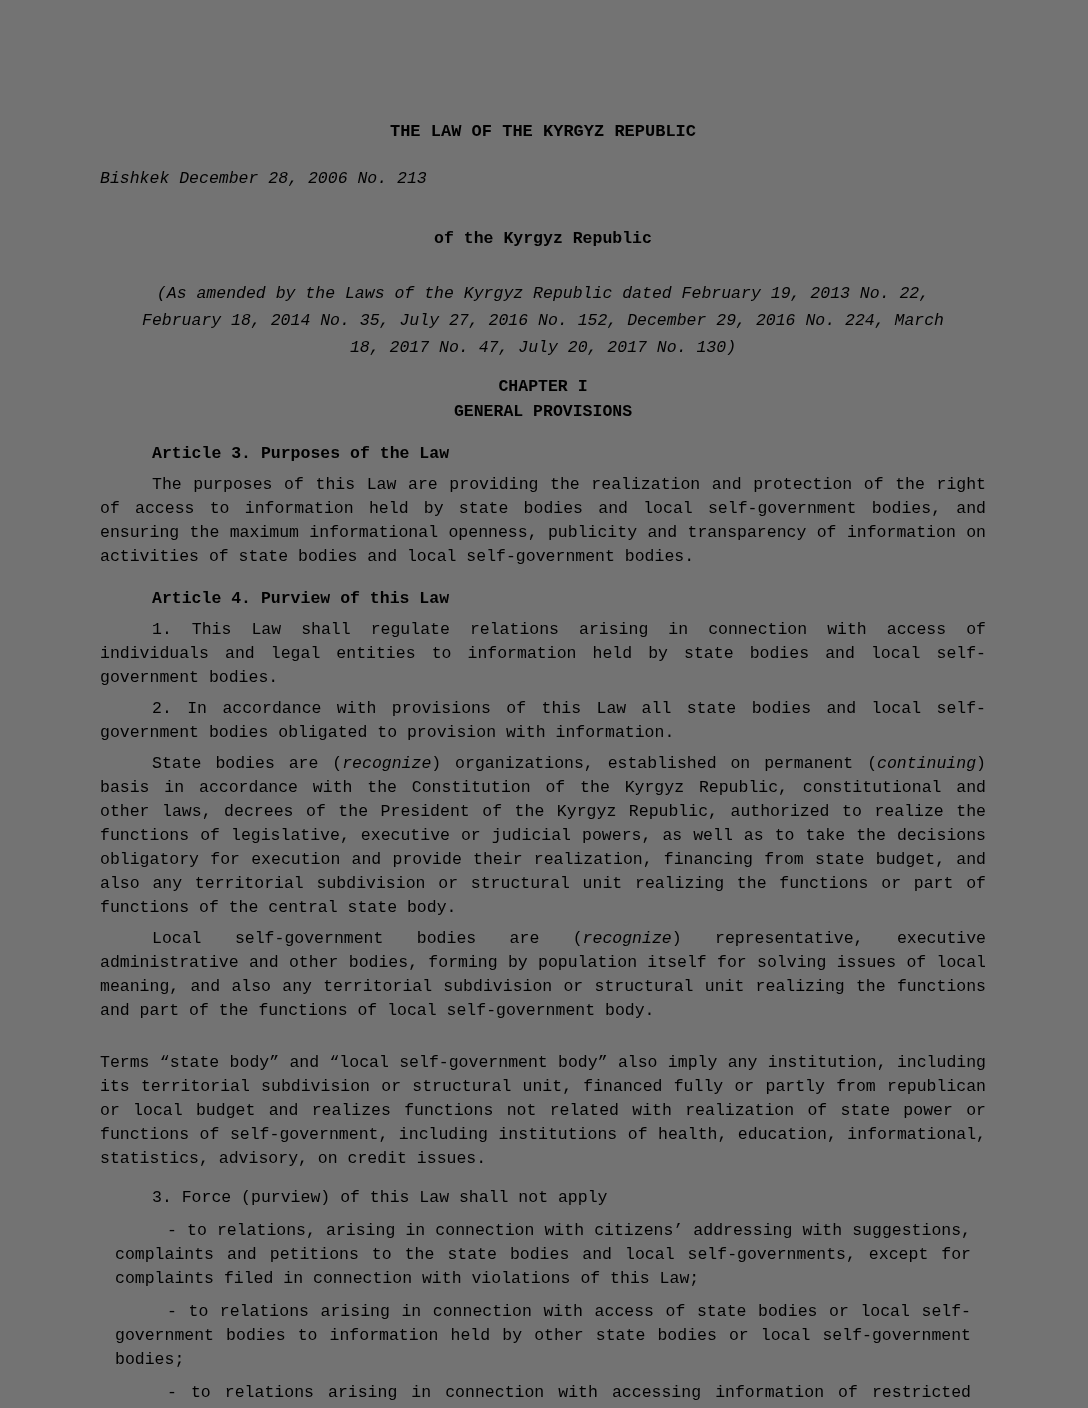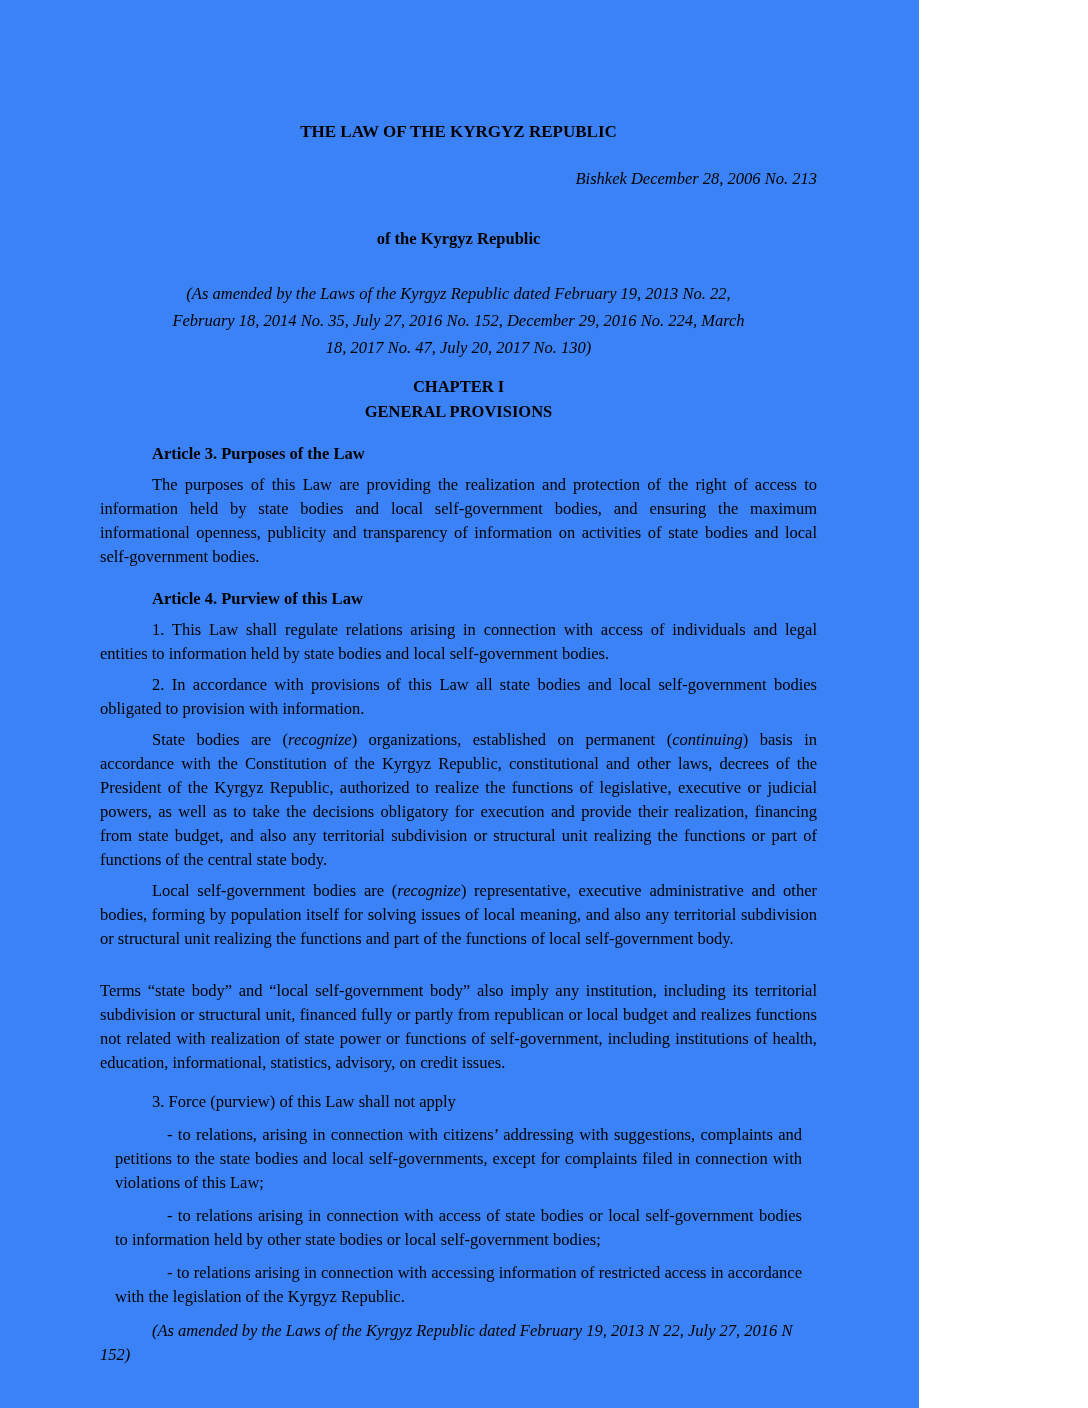--- a/index.html
+++ b/index.html
@@ -2,42 +2,42 @@
 <html><head>
 <meta charset="utf-8">
 <style>
   html, body {
     margin: 0;
     padding: 0;
     background: #ffffff;
   }
   .page {
     position: relative;
-    width: 919px;
+    width: 1088px;
     height: 1408px;
-    background: #3b82f6;
+    background: #737373;
     color: #000000;
-    font-family: Liberation Serif, serif;
+    font-family: Liberation Mono, monospace;
     font-size: 16.5px;
     line-height: 24px;
     overflow: hidden;
   }
   .content {
     padding: 120px 102px 0 100px;
   }
   .doc-title {
     font-size: 17px;
     font-weight: bold;
     text-align: center;
     margin: 0;
   }
   .dateline {
     margin: 23px 0 0;
     font-style: italic;
-    text-align: right;
+    text-align: left;
   }
   .subject {
     margin: 35px 0 0;
     font-weight: bold;
     text-align: center;
     line-height: 26px;
   }
   .amendments {
     margin: 28px 0 0;
     font-style: italic;

